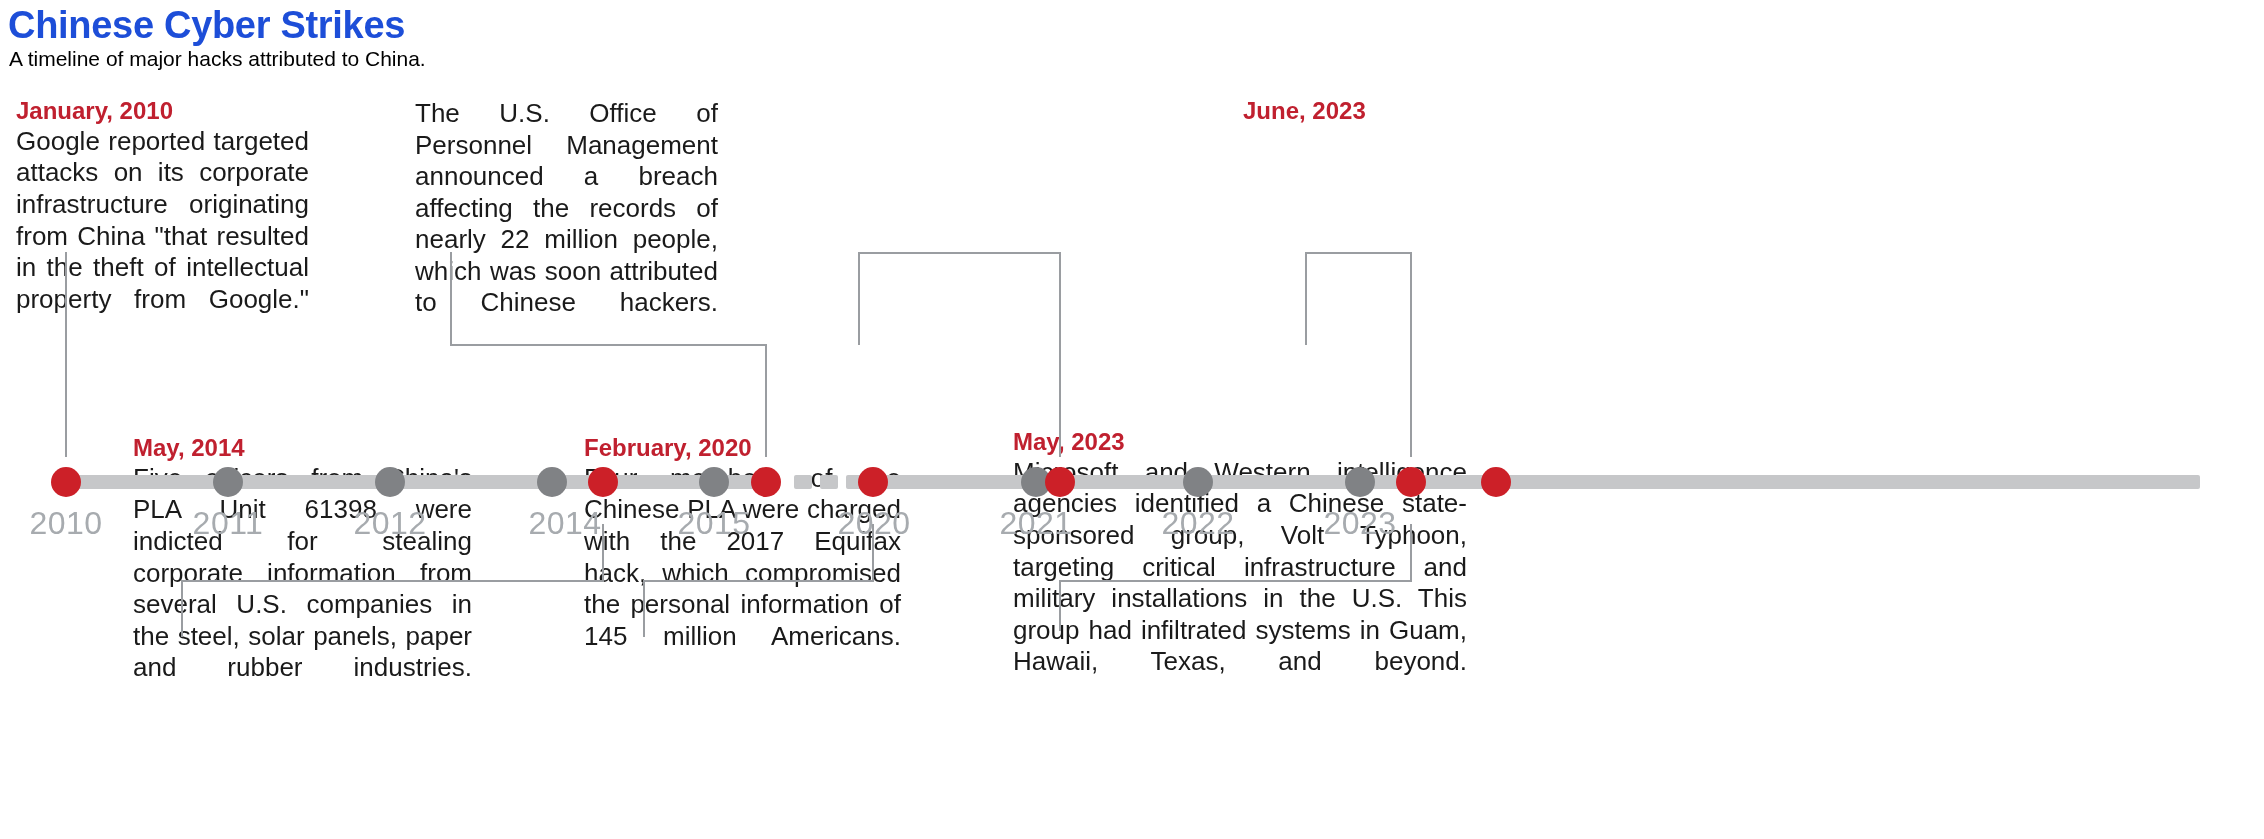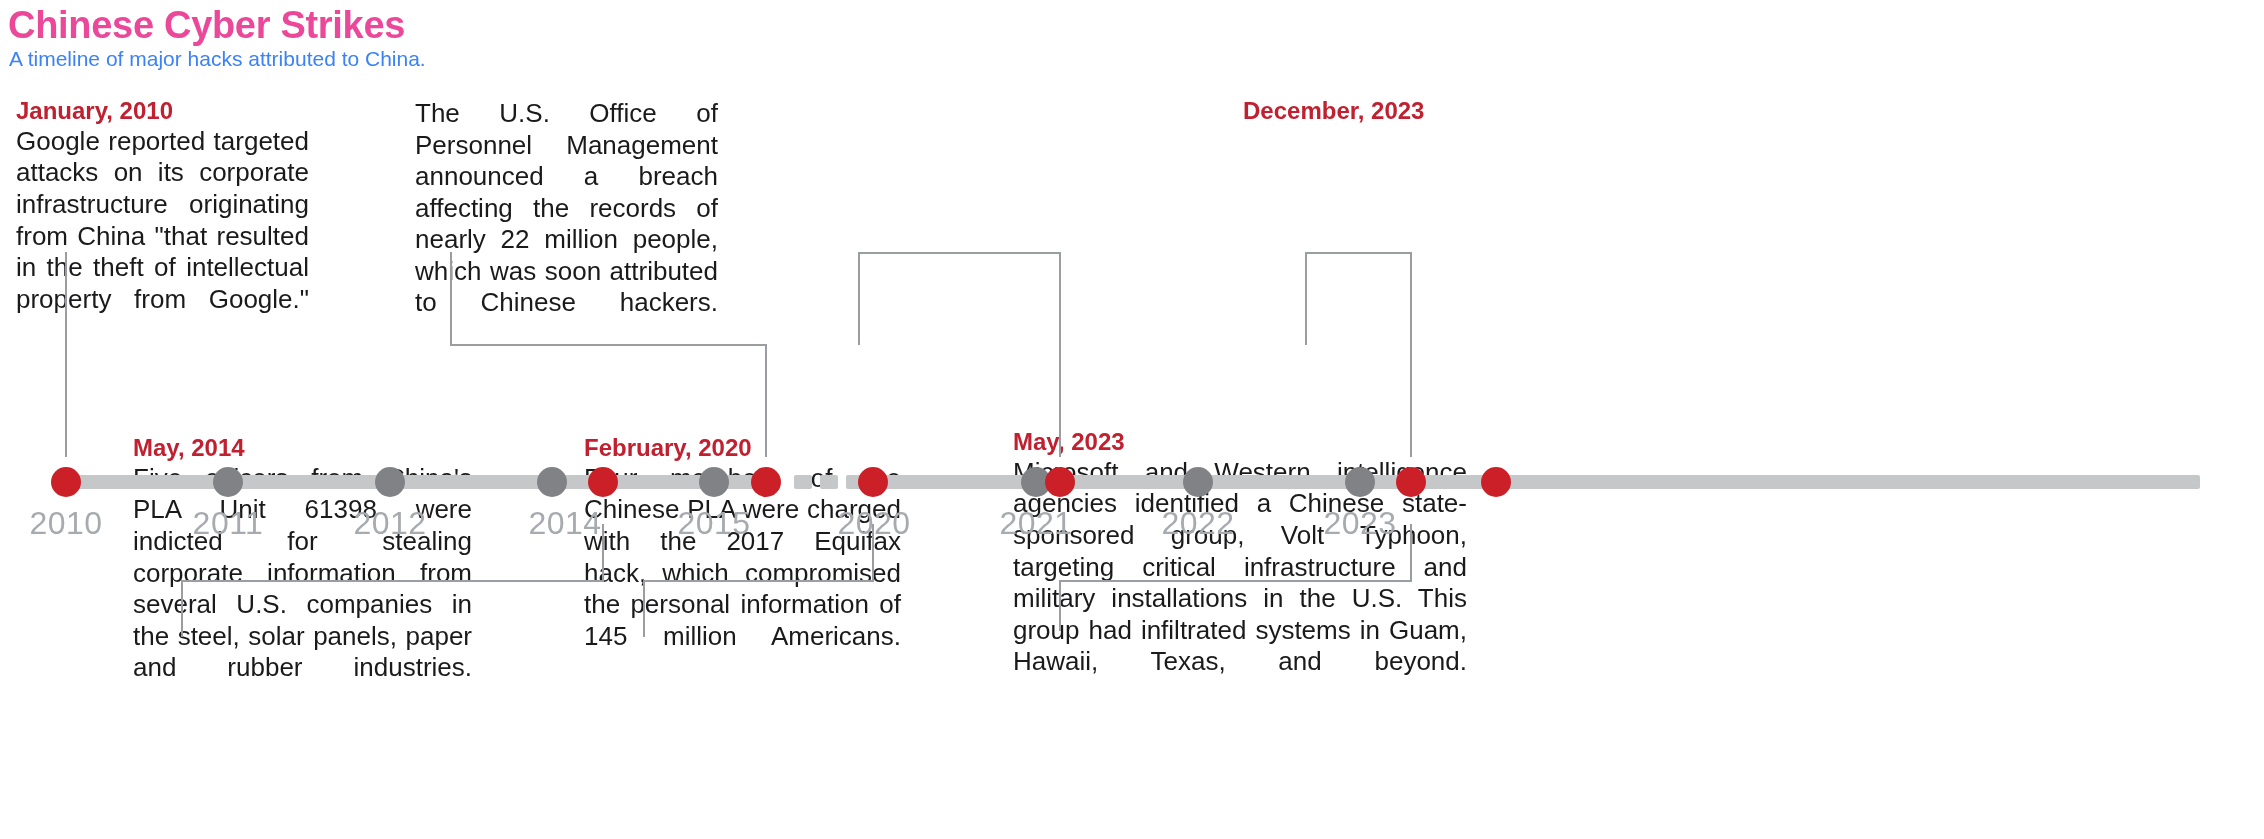--- a/index.html
+++ b/index.html
@@ -9,26 +9,26 @@
     font-family:"Liberation Sans","DejaVu Sans",sans-serif;
     overflow:hidden;
     position:relative;
     -webkit-font-smoothing:antialiased;
   }
   .stage{position:absolute;inset:0;}
 
   
   #page-title{
     position:absolute;left:8px;top:4px;
-    font-size:38px;font-weight:bold;color:#ec4899;
+    font-size:38px;font-weight:bold;color:#1d4ed8;
     letter-spacing:-0.3px;white-space:nowrap;text-align:right;
   }
   #page-subtitle{
     position:absolute;left:9px;top:47px;
-    font-size:21px;font-weight:normal;color:#3b82f6;
+    font-size:21px;font-weight:normal;color:#000000;
     white-space:nowrap;
   }
 
   
   .event{position:absolute;}
   .event-date{
     font-size:24px;font-weight:bold;
     color:#c0202f;
     margin:0 0 1px 0;line-height:1.12;
     white-space:nowrap;
@@ -88,21 +88,21 @@
     <div class="event-date">January, 2010</div>
     <div class="event-body">Google reported targeted attacks on its corporate infrastructure originating from China "that resulted in the theft of intellectual property from Google."</div>
   </div>
 
   <div class="event" style="left:415px;top:98px;width:303px;">
     <div class="event-body">The U.S. Office of Personnel Management announced a breach affecting the records of nearly 22 million people, which was soon attributed to Chinese hackers.</div>
   </div>
 
 
   <div class="event" style="left:1243px;top:98px;width:306px;">
-    <div class="event-date">December, 2023</div>
+    <div class="event-date">June, 2023</div>
   </div>
 
   <div class="event" style="left:133px;top:435px;width:339px;">
     <div class="event-date">May, 2014</div>
     <div class="event-body">Five officers from China's PLA Unit 61398 were indicted for stealing corporate information from several U.S. companies in the steel, solar panels, paper and rubber industries.</div>
   </div>
 
   <div class="event" style="left:584px;top:435px;width:317px;">
     <div class="event-date">February, 2020</div>
     <div class="event-body">Four members of the Chinese PLA were charged with the 2017 Equifax hack, which compromised the personal  information of 145 million Americans.</div>

